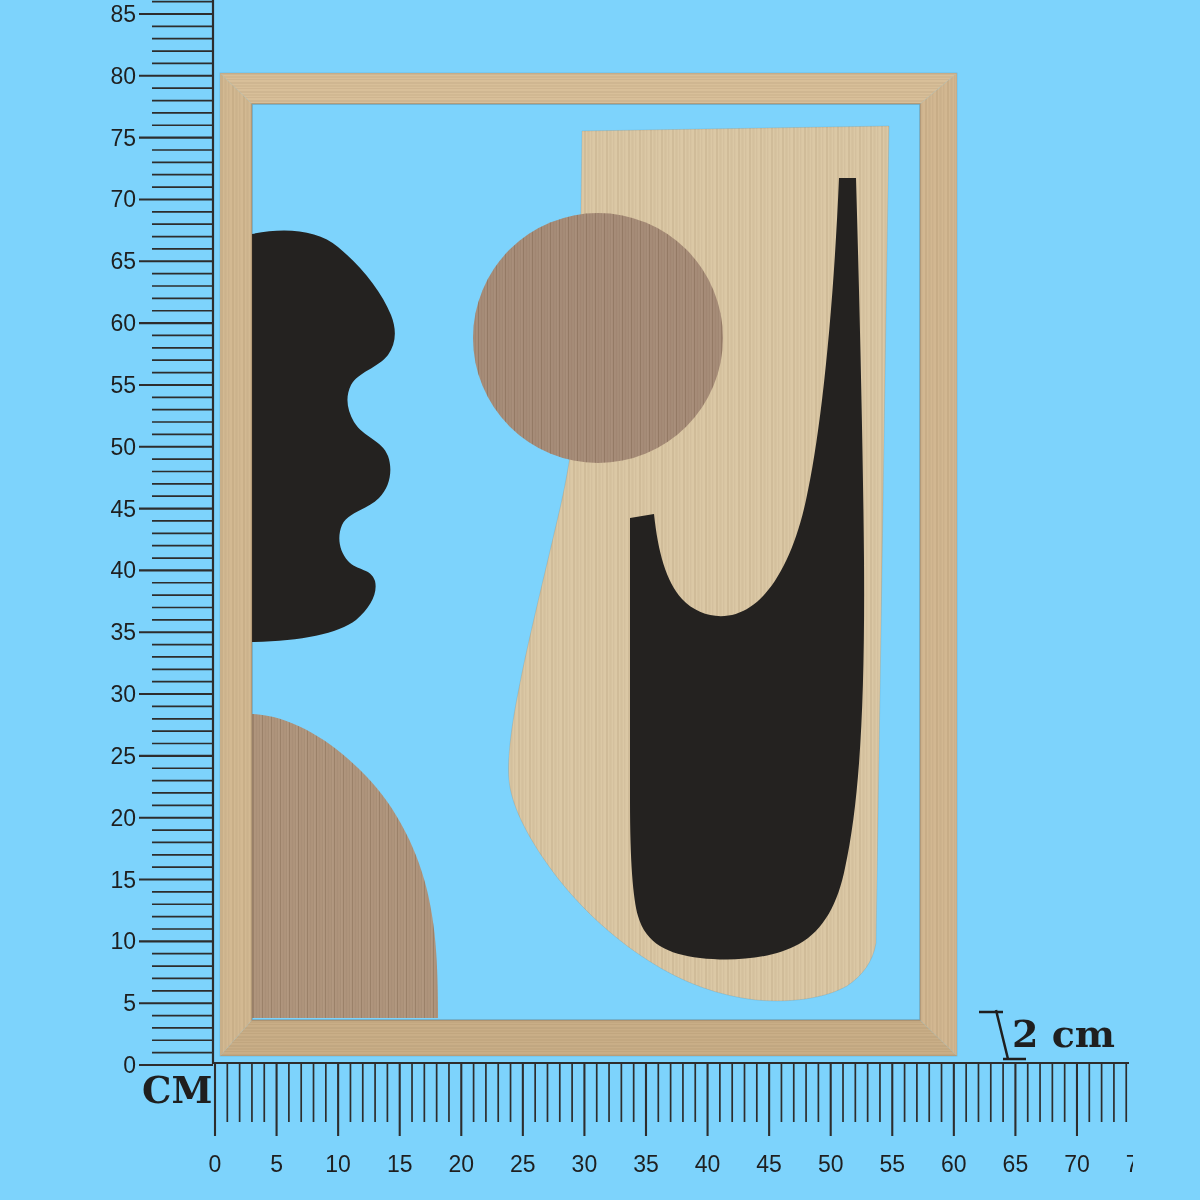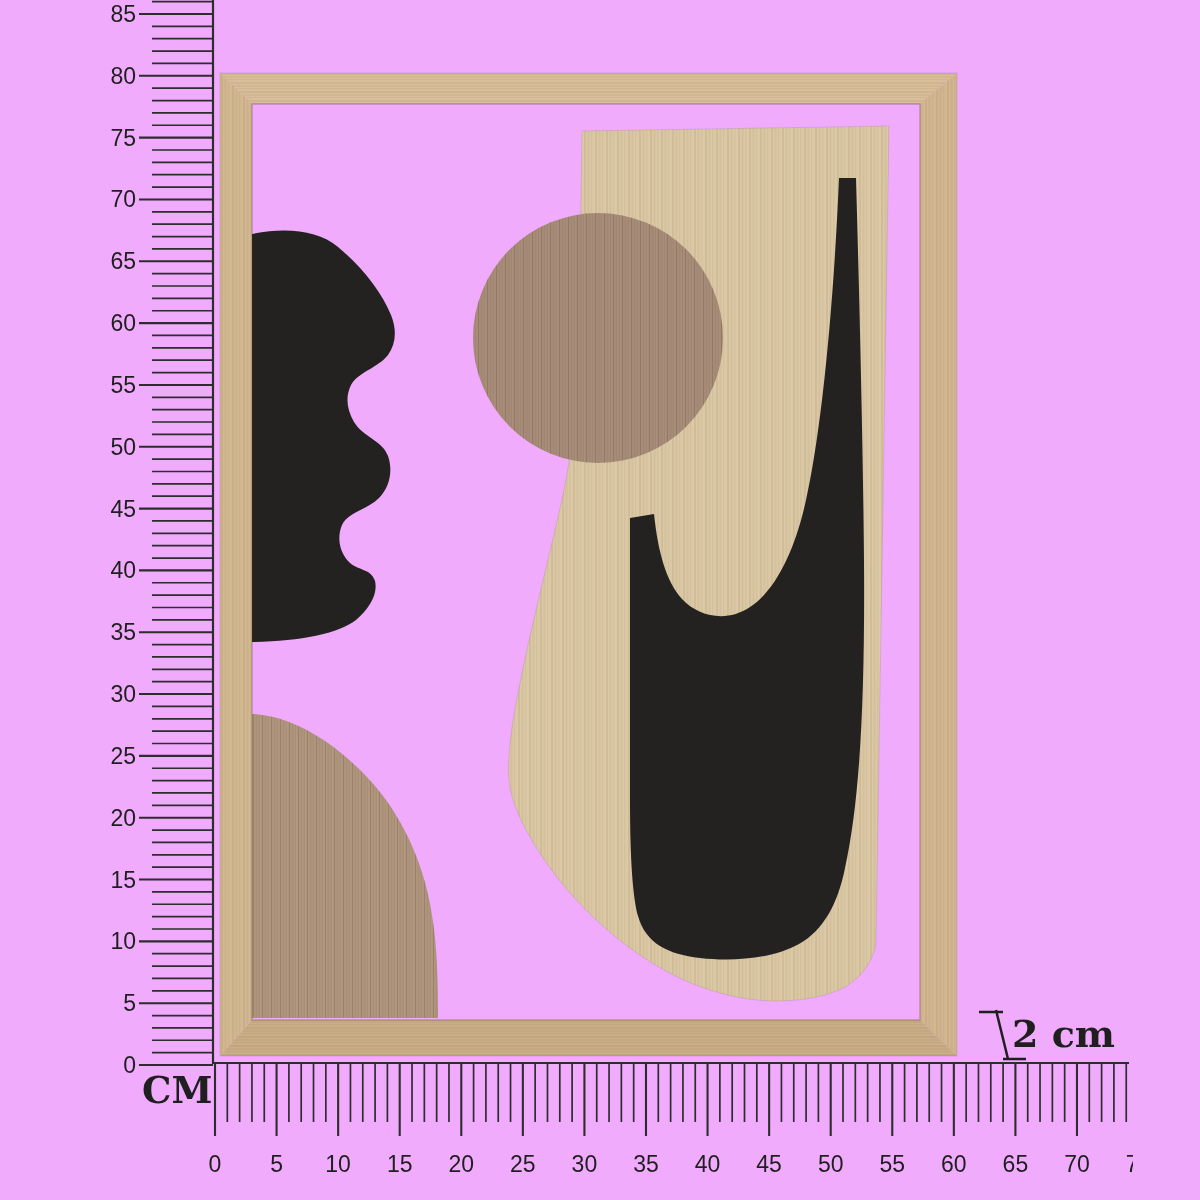--- a/index.html
+++ b/index.html
@@ -1,16 +1,16 @@
 <!DOCTYPE html>
 <html><head>
 <meta charset="utf-8">
 <style>
   html,body{margin:0;padding:0;background:#ffffff;}
-  .stage{position:relative;width:1200px;height:1200px;background:#f0abfc;overflow:hidden;}
+  .stage{position:relative;width:1200px;height:1200px;background:#7dd3fc;overflow:hidden;}
   svg{display:block;}
   .num{font-family:"Liberation Sans",sans-serif;font-size:23px;font-weight:500;}
   .serif-big{font-family:"DejaVu Serif",serif;font-weight:700;font-size:37px;}
   .serif-depth{font-family:"DejaVu Serif",serif;font-weight:700;font-size:38px;}
 </style>
 </head>
 <body>
 
 <div class="stage">
 <svg width="1200" height="1200" viewBox="0 0 1200 1200">

